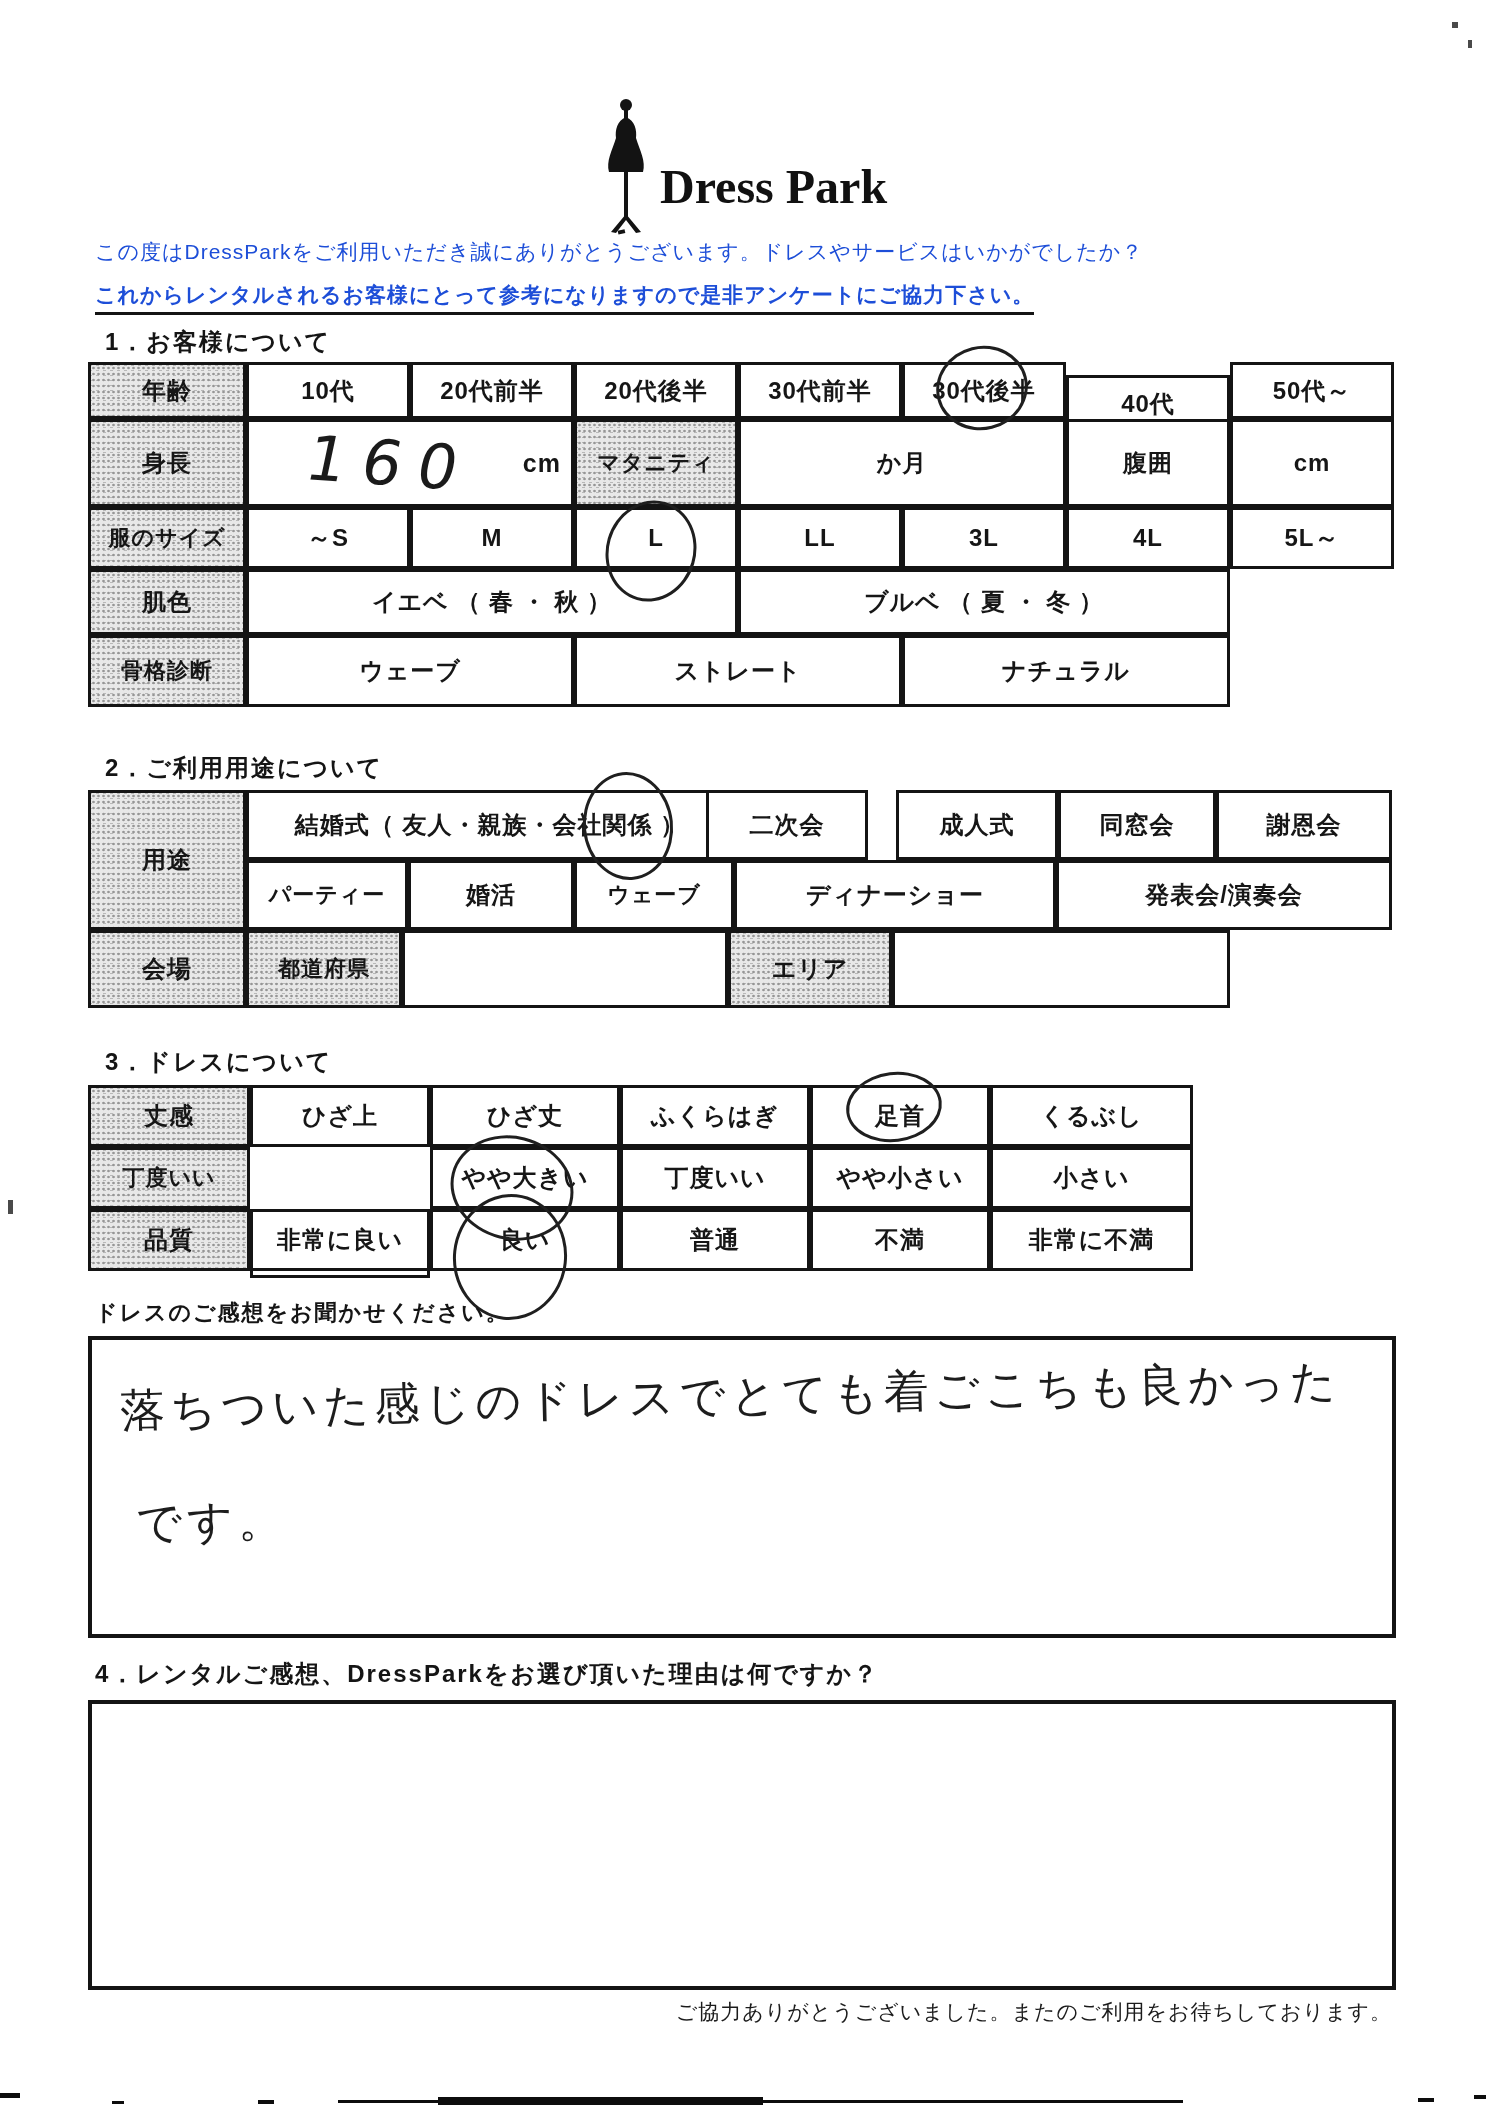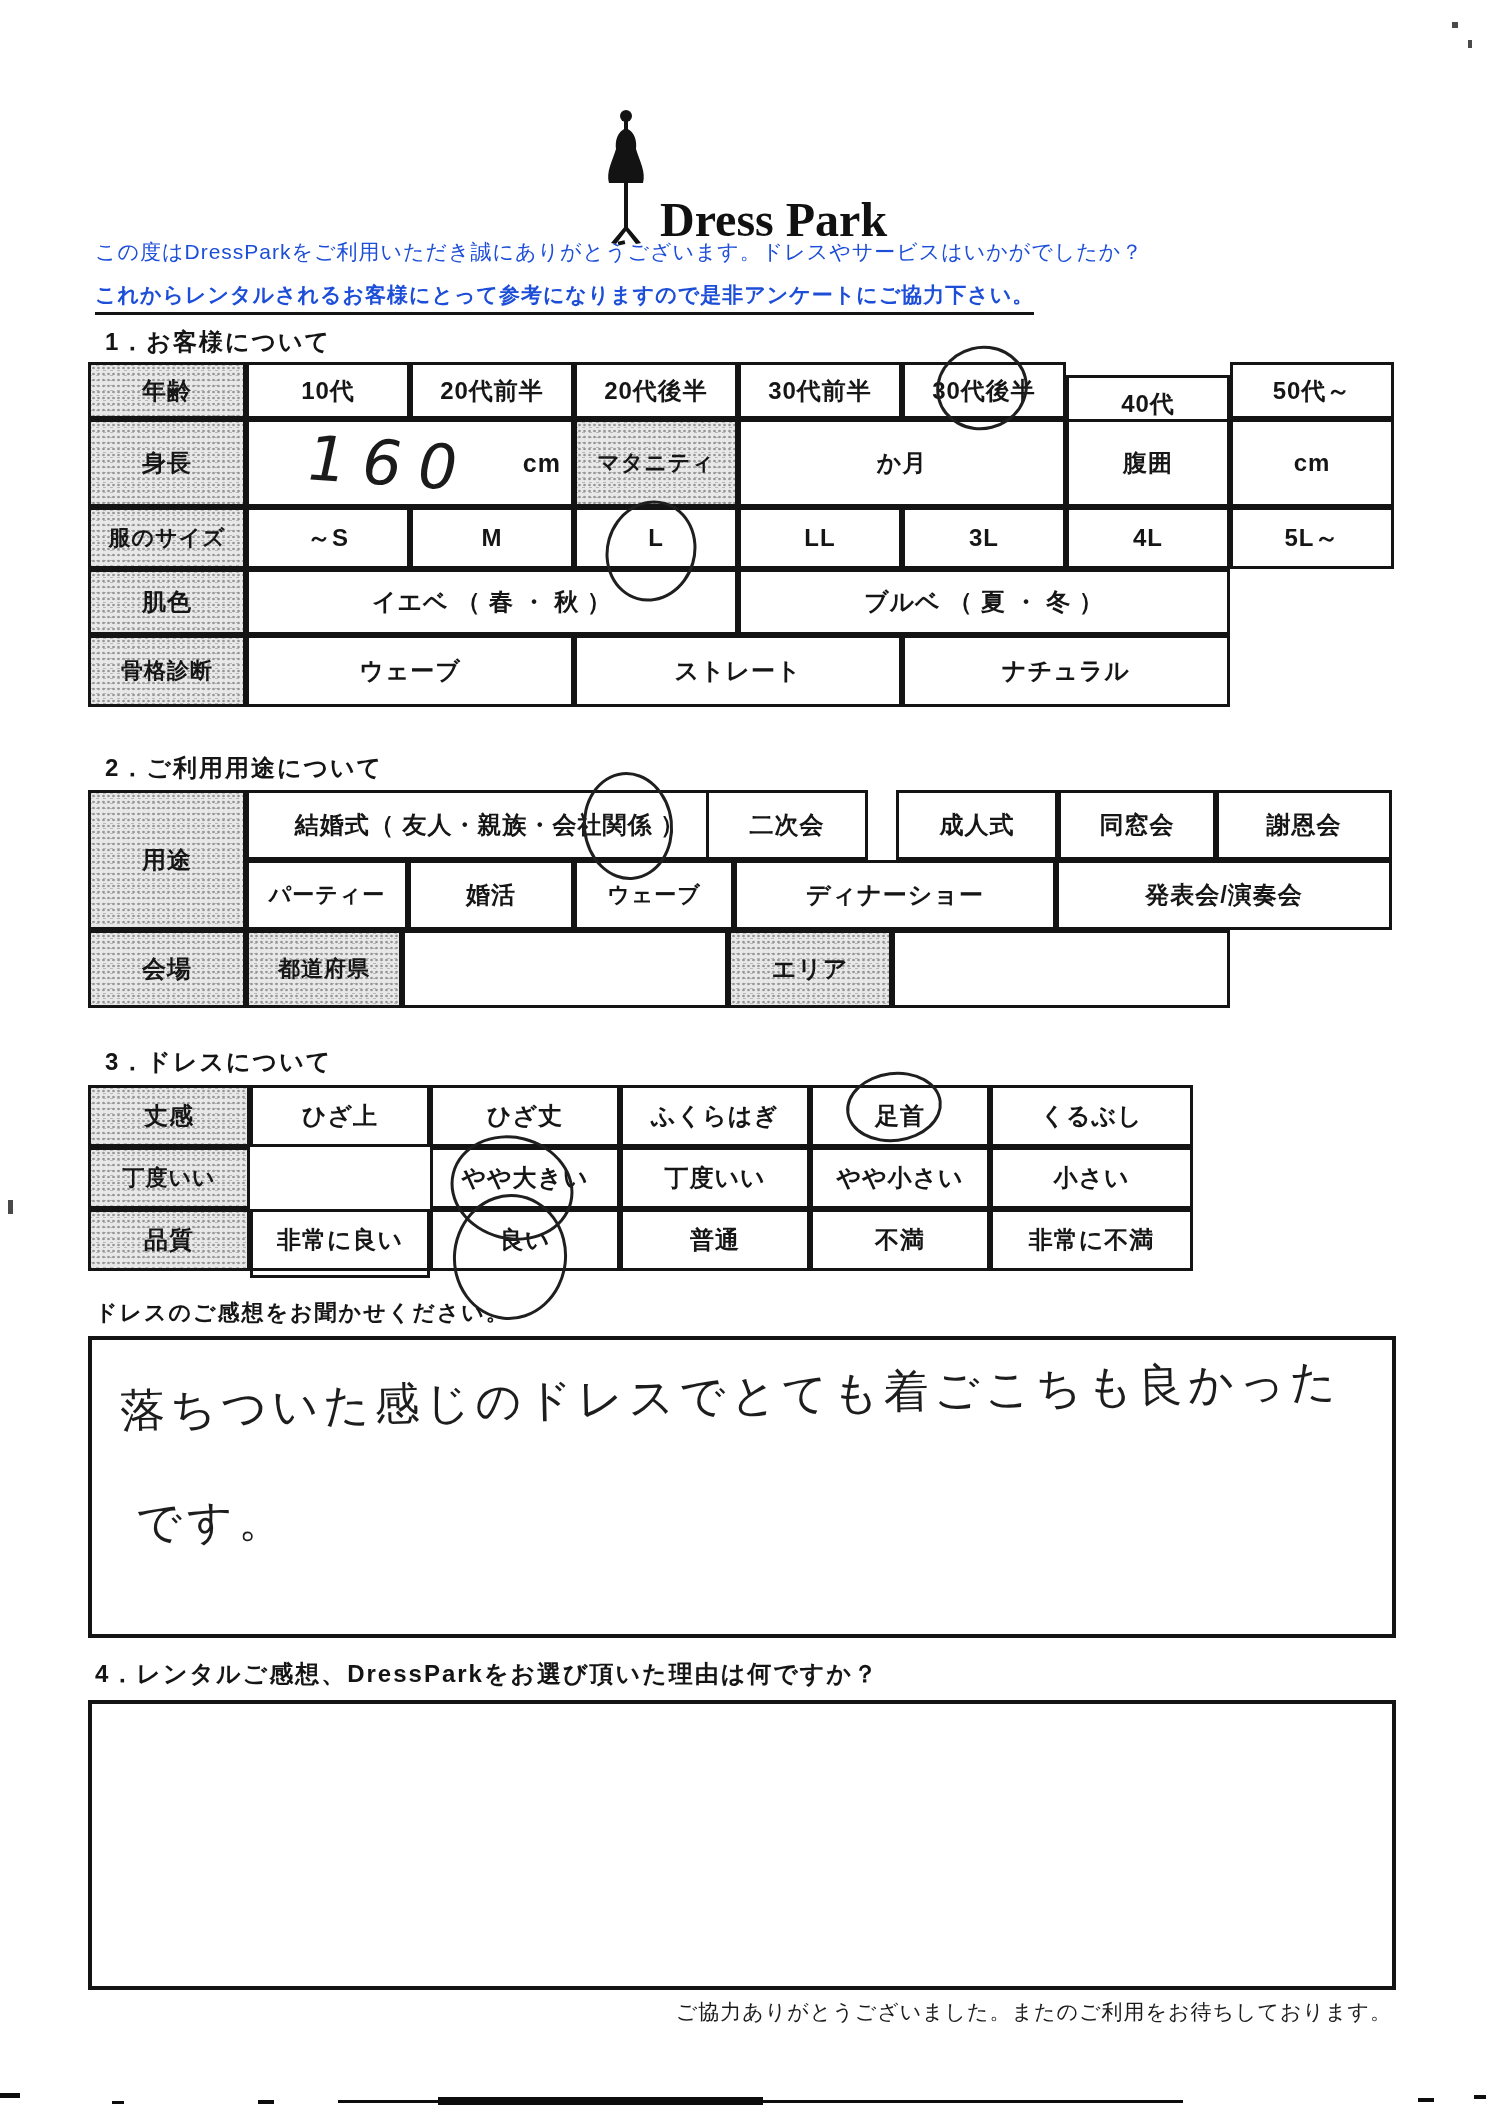--- a/index.html
+++ b/index.html
@@ -12,21 +12,21 @@
   .hd{font-size:24px;}
   .sm{font-size:22px;}
   .title{position:absolute;font-weight:bold;font-size:24px;letter-spacing:2px;color:#151515;}
   .intro{position:absolute;font-size:21px;letter-spacing:1px;color:#1d4ed8;}
   .intro.b{font-weight:bold;border-bottom:3px solid #141414;padding-bottom:3px;}
   .circ{position:absolute;border:3px solid #1f1f1f;border-radius:50%;background:transparent;}
   .art{position:absolute;background:#0d0d0d;}
   .box{position:absolute;box-sizing:border-box;border:4px solid #141414;background:#fff;}
   .hand{position:absolute;font-family:"DejaVu Sans",sans-serif;font-weight:normal;color:#1d1d1d;font-size:45px;letter-spacing:5px;white-space:nowrap;}
   .hw-num{font-family:"DejaVu Sans",sans-serif;font-weight:normal;font-size:62px;letter-spacing:16px;color:#1b1b1b;transform:rotate(4deg) skewX(-8deg);}
-  .logo{position:absolute;left:602px;top:109px;display:flex;align-items:flex-end;gap:10px;}
+  .logo{position:absolute;left:602px;top:98px;display:flex;align-items:center;gap:10px;}
   .brand{font-family:"Liberation Serif","DejaVu Serif",serif;font-weight:bold;font-size:48px;letter-spacing:0px;color:#111;margin-top:38px;}
   .footer{position:absolute;font-size:21px;letter-spacing:1px;color:#1b1b1b;}
   .unitR{position:absolute;right:10px;top:50%;transform:translateY(-50%);font-size:25px;font-weight:bold;}
   .speck{position:absolute;background:#4a4a4a;}
 </style>
 </head>
 <body>
 
 <div class="logo">
   <svg width="48" height="138" viewBox="0 0 48 138">

